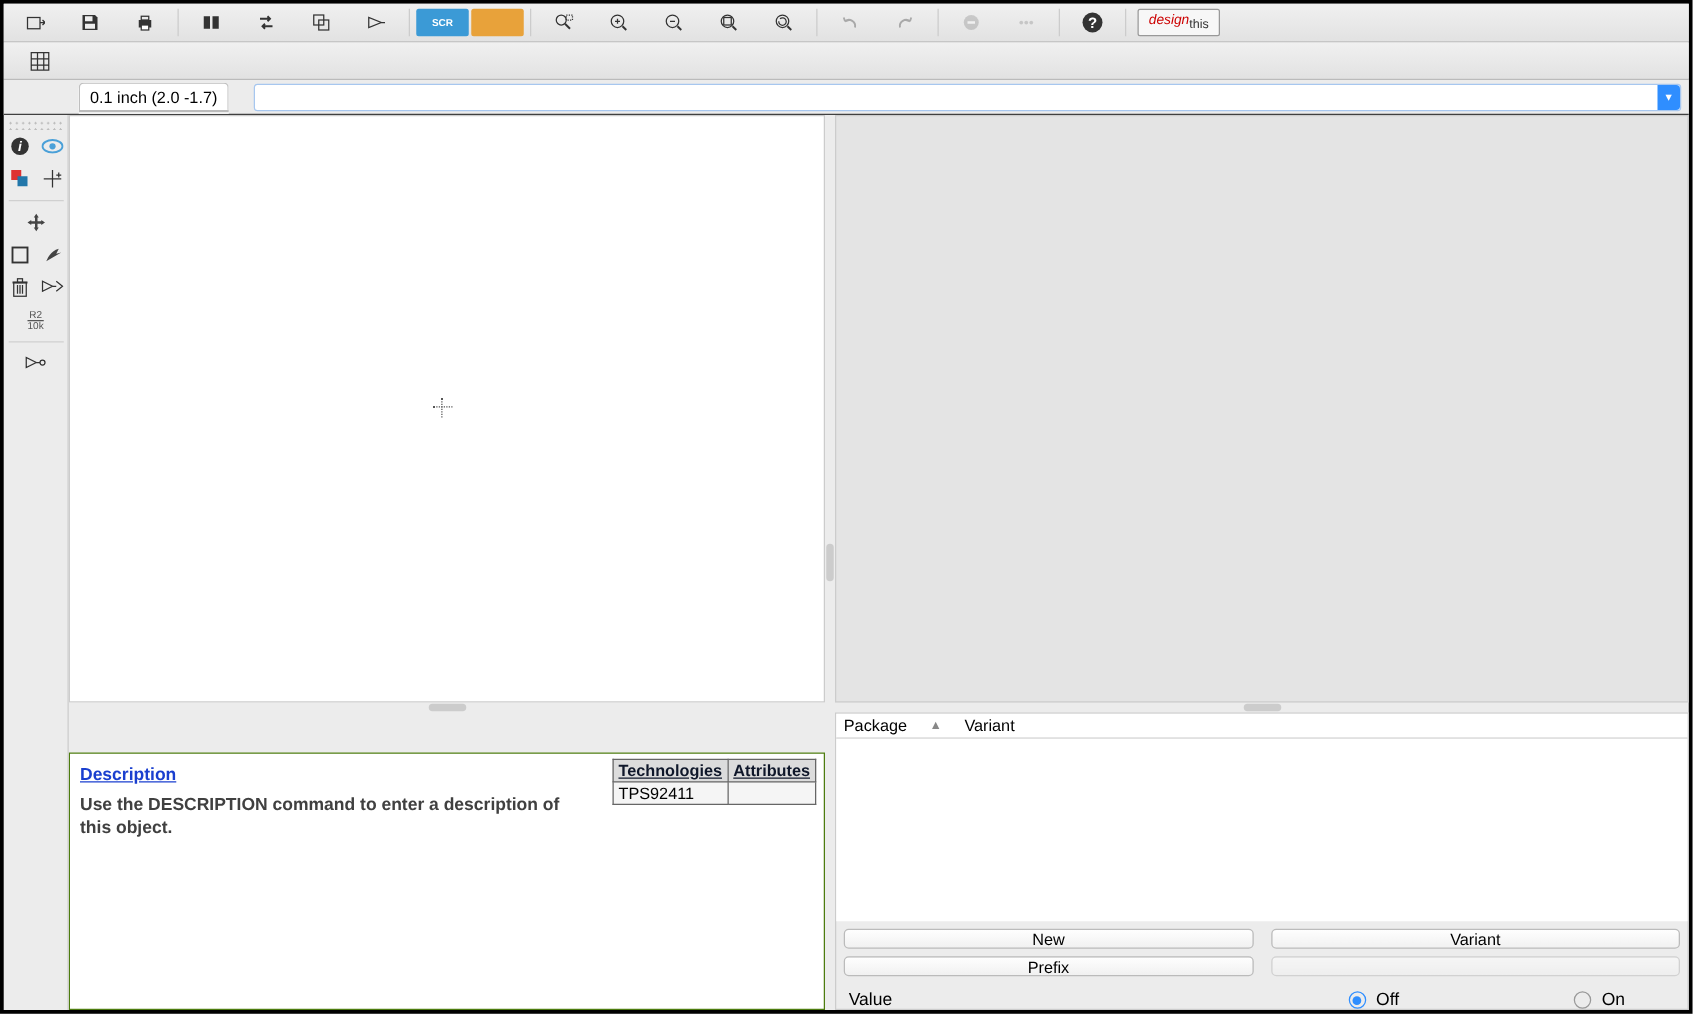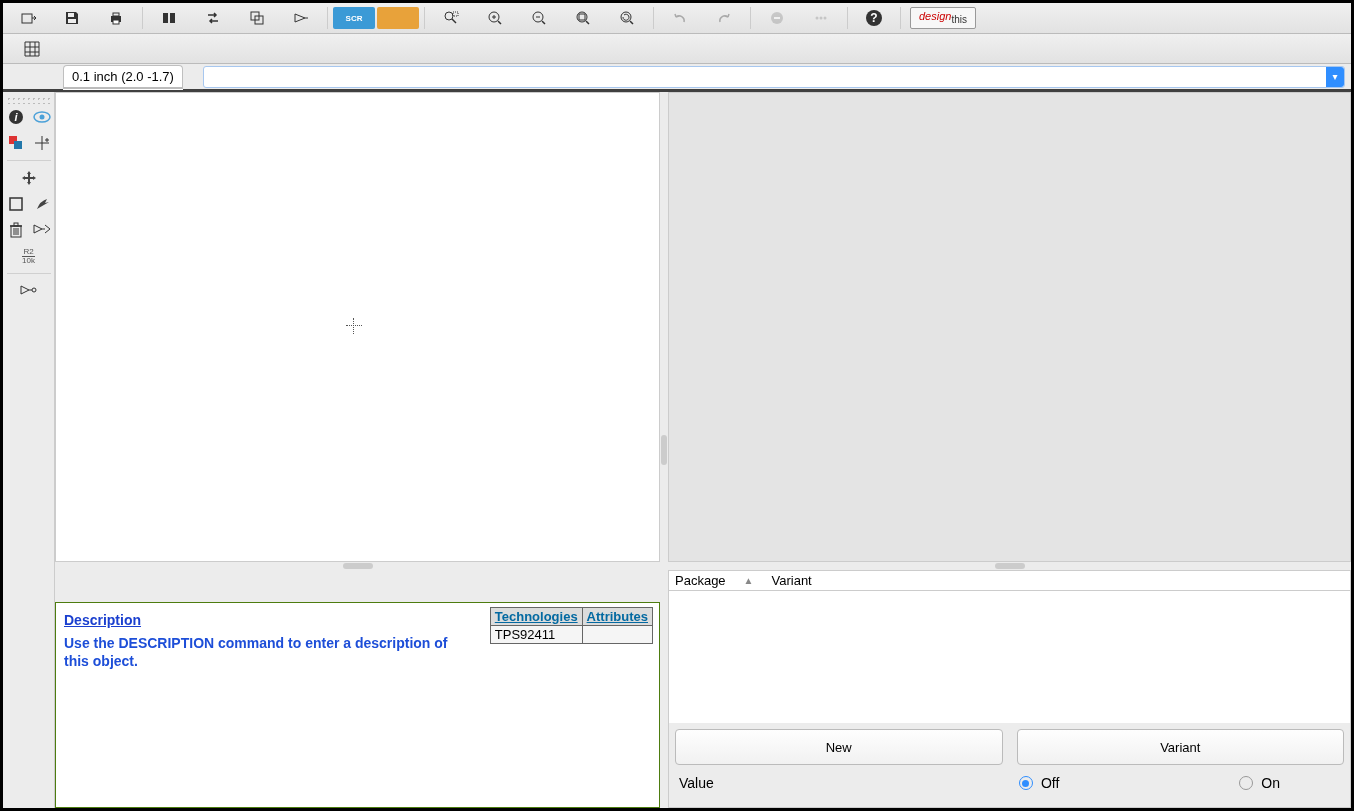--- a/index.html
+++ b/index.html
@@ -11,21 +11,21 @@
 .tbtn { width: 42px; height: 22px; display: flex; align-items: center; justify-content: center; border-radius: 3px; color: #444; }
 .tbtn.dim { opacity: .35; }
 .tsep { width: 1px; height: 22px; background: #ccc; margin: 0 3px; }
 .designlink { padding: 2px 8px; border: 1px solid #999; background: #f7f7f7; border-radius: 2px; font-size: 11px; color: #c00; font-style: italic; margin-left: 4px;}
 .designlink sub { color:#333; font-style: normal; font-size:10px;}
 
 
 .toolbar2 { height: 30px; background: linear-gradient(#f0f0f0,#e2e2e2); border-bottom: 1px solid #bbb; display: flex; align-items: center; padding: 0 8px; }
 
 
-.cmdrow { height: 28px; background: #ececec; border-bottom: 3px solid #404040; display: flex; align-items: center; gap: 6px; padding: 2px 6px 2px 60px; }
+.cmdrow { height: 28px; background: #ececec; border-bottom: 1px solid #404040; display: flex; align-items: center; gap: 6px; padding: 2px 6px 2px 60px; }
 .coords { background: #fff; border: 1px solid #bfbfbf; border-bottom: 2px solid #bbb; border-radius: 4px 4px 0 0; padding: 3px 8px; font-size: 13px; box-shadow: 0 1px 0 #fff; }
 .cmdinput { flex: 1; height: 22px; border: 1px solid #a7c7ef; border-radius: 3px; background: #fff; position: relative; }
 .cmdinput .dd { position: absolute; right: 0; top: 0; width: 18px; height: 100%; background: #2f8eff; border-radius: 0 3px 3px 0; display:flex; align-items:center; justify-content:center; color:#fff; font-size:10px;}
 
 
 .main { flex: 1; display: flex; overflow: hidden; }
 
 
 .vstrip { width: 52px; border-right: 1px solid #ccc; background: #ececec; display:flex; flex-direction:column; align-items:center; padding-top:4px;}
 .vstrip .dots { height:8px; width:46px; background-image: radial-gradient(#bbb 1px, transparent 1px); background-size:5px 5px;}
@@ -39,39 +39,39 @@
 .preview-pane { grid-column:3; grid-row:1; background:#e4e4e4; border:1px solid #ccc; }
 .hsplit { grid-column:1; grid-row:2; display:flex; align-items:center; justify-content:center;}
 .hsplit .grip, .vsplit .grip { width:30px; height:6px; border-radius:3px; background:#ccc;}
 .vsplit { grid-column:2; grid-row:1 / span 3; display:flex; align-items:center; justify-content:center;}
 .vsplit .grip { width:6px; height:30px;}
 .hsplit2 { grid-column:3; grid-row:2; display:flex; align-items:center; justify-content:center;}
 .hsplit2 .grip { width:30px; height:6px; border-radius:3px; background:#ccc;}
 
 .desc-pane { grid-column:1; grid-row:3; background:#fff; border:1px solid #4d7c0f; padding:8px; position:relative;margin-top:32px;}
 .desc-pane h3 a { color:#1a3fcf; font-weight:bold; text-decoration:underline; font-size:14px;}
-.desc-pane .redtext { color:#1d4ed8; font-weight:bold; font-size:14px; margin-top:6px; max-width:400px; line-height:1.3;}
+.desc-pane .redtext { color:#404040; font-weight:bold; font-size:14px; margin-top:6px; max-width:400px; line-height:1.3;}
 .mini-table { position:absolute; top:4px; right:6px; border-collapse:collapse; font-size:13px;}
 .mini-table th, .mini-table td { border:1px solid #666; padding:1px 4px; background:#e8e8e8;}
-.mini-table th { color:#0369a1; text-decoration:underline; font-weight:bold; background:#dcdcdc;}
+.mini-table th { color:#0f172a; text-decoration:underline; font-weight:bold; background:#dcdcdc;}
 .mini-table td { background:#f5f5f5;}
 
 .bottom-right { grid-column:3; grid-row:3; display:flex; flex-direction:column; border:1px solid #ccc; background:#ececec;}
 .pkgheader { background:#ffffff; border-bottom:1px solid #ccc; padding:2px 6px; display:flex; gap:18px; font-size:13px; align-items:center;}
 .pkgheader .sortarrow { color:#888; font-size:10px;}
 .pkglist { flex:1; background:#fff;}
 .btnrow { display:flex; padding:6px; gap:14px;}
-.macbtn { flex:1; height:36px; border:1px solid #bbb; border-radius:4px; background:linear-gradient(#fefefe,#f1f1f1); font-size:13px; display:flex; align-items:center; justify-content:center;}
+.macbtn { flex:1; height:16px; border:1px solid #bbb; border-radius:4px; background:linear-gradient(#fefefe,#f1f1f1); font-size:13px; display:flex; align-items:center; justify-content:center;}
 .macbtn.disabled { opacity:.55;}
-.valrow { display:flex; align-items:center; padding:4px 10px 16px 10px; gap:20px; font-size:14px;}
+.valrow { display:flex; align-items:center; padding:4px 10px 0 10px; font-size:14px;}
 .valrow .spacer { flex:1;}
 .radio { width:14px; height:14px; border:1px solid #999; border-radius:50%; display:inline-flex; align-items:center; justify-content:center; margin-right:4px; vertical-align:middle;}
 .radio.checked { border-color:#2f8eff;}
 .radio.checked::after { content:""; width:7px; height:7px; background:#2f8eff; border-radius:50%;}
-.radiolabel { display:flex; align-items:center; gap:4px;}
+.radiolabel { display:flex; align-items:flex-end; gap:4px;}
 
 
 .crosshair { position:absolute; left:290px; top:225px; width:16px; height:16px; }
 .crosshair::before, .crosshair::after { content:""; position:absolute; background:#555;}
 .crosshair::before { left:7px; top:0; width:1px; height:16px; border-left:1px dotted #555; background:none;}
 .crosshair::after { top:7px; left:0; height:1px; width:16px; border-top:1px dotted #555; background:none;}
 
 svg { display:block; }
 </style>
 </head>
@@ -347,20 +347,24 @@
         <div class="pkgheader">
           <span>Package</span>
           <span class="sortarrow">▲</span>
           <span>Variant</span>
         </div>
         <div class="pkglist"></div>
         <div class="btnrow">
           <div class="macbtn">New</div>
           <div class="macbtn">Variant</div>
         </div>
+        <div class="btnrow" style="padding-top:0;">
+          <div class="macbtn">Prefix</div>
+          <div class="macbtn disabled"></div>
+        </div>
         <div class="valrow">
           <span>Value</span>
           <div class="spacer"></div>
           <label class="radiolabel">
             <span class="radio checked"></span>
             <span>Off</span>
           </label>
           <div style="width:140px;"></div>
           <label class="radiolabel">
             <span class="radio"></span>

